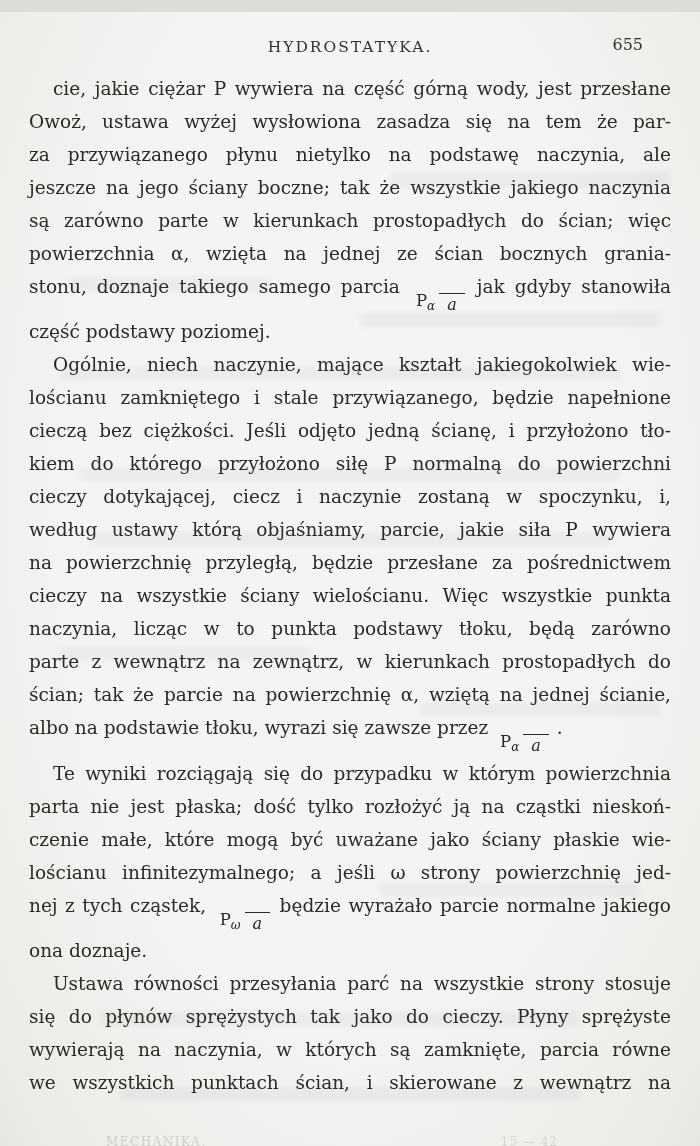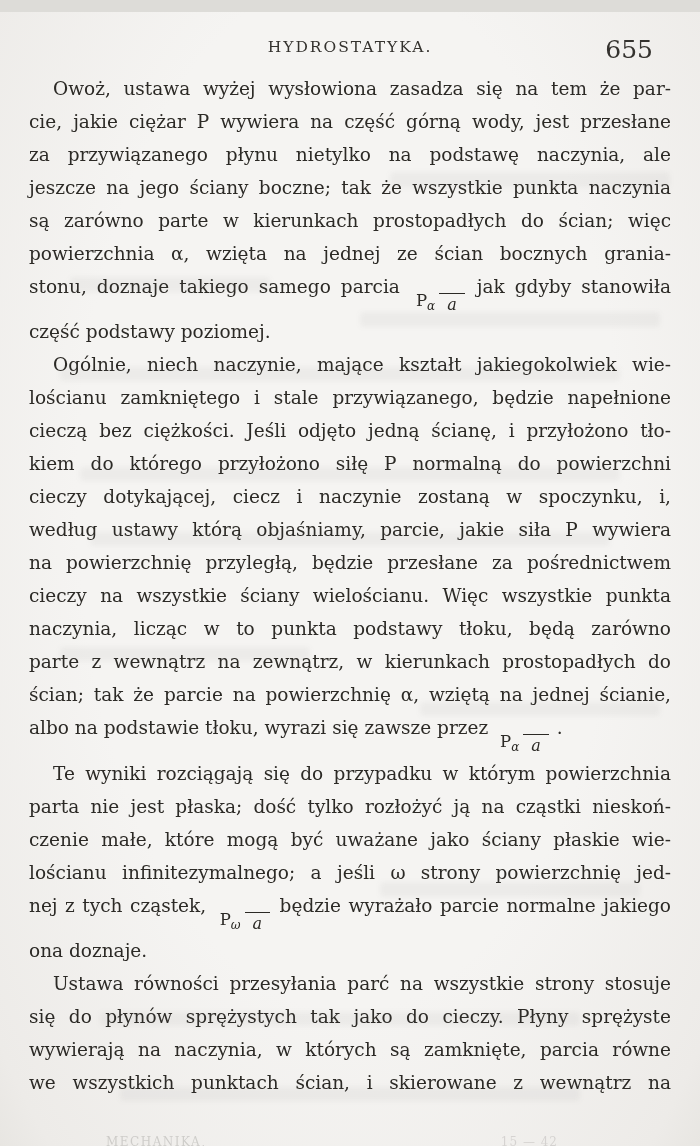--- a/index.html
+++ b/index.html
@@ -12,21 +12,21 @@
     font-family:"DejaVu Serif", serif;
     color:#2c2a26;
     overflow:hidden;
   }
   .header { position:absolute; top:26px; left:29px; right:29px; height:24px; }
   .title {
     display:block; text-align:center;
     font-size:15.5px; letter-spacing:2px; font-weight:normal;
     color:#34322e;
   }
-  .pagenum { position:absolute; right:18px; top:-3px; font-size:25px; color:#34322e; }
+  .pagenum { position:absolute; right:28px; top:-3px; font-size:16px; color:#34322e; }
 
   .body { position:absolute; top:60px; left:29px; right:29px; }
   .para { margin:0; }
   .line {
     font-size:18.5px; line-height:33px;
     text-align:justify; text-align-last:justify;
     white-space:normal;
   }
   .para .line:first-child { text-indent:24px; }
   .para:not(.cont) .line:last-child { text-align-last:left; }
@@ -65,24 +65,24 @@
 
 <div class="page">
 
   <div class="header">
     <span class="title">HYDROSTATYKA.</span>
     <span class="pagenum">655</span>
   </div>
 
   <div class="body">
       <div class="para">
+        <div class="line">cie, jakie ciężar P wywiera na część górną wody, jest przesłane</div>
         <div class="line">Owoż, ustawa wyżej wysłowiona zasadza się na tem że par-</div>
-        <div class="line">cie, jakie ciężar P wywiera na część górną wody, jest przesłane</div>
         <div class="line">za przywiązanego płynu nietylko na podstawę naczynia, ale</div>
-        <div class="line">jeszcze na jego ściany boczne; tak że wszystkie punkta naczynia</div>
+        <div class="line">jeszcze na jego ściany boczne; tak że wszystkie jakiego naczynia</div>
         <div class="line">są zarówno parte w kierunkach prostopadłych do ścian; więc</div>
         <div class="line">powierzchnia α, wzięta na jednej ze ścian bocznych grania-</div>
         <div class="line">stonu, doznaje takiego samego parcia <span class="frac">
             <span class="fnum">P<sub>α</sub></span>
             <span class="fden">a</span>
           </span> jak gdyby stanowiła</div>
         <div class="line">część podstawy poziomej.</div>
       </div>
       <div class="para">
         <div class="line">Ogólnie, niech naczynie, mające kształt jakiegokolwiek wie-</div>

